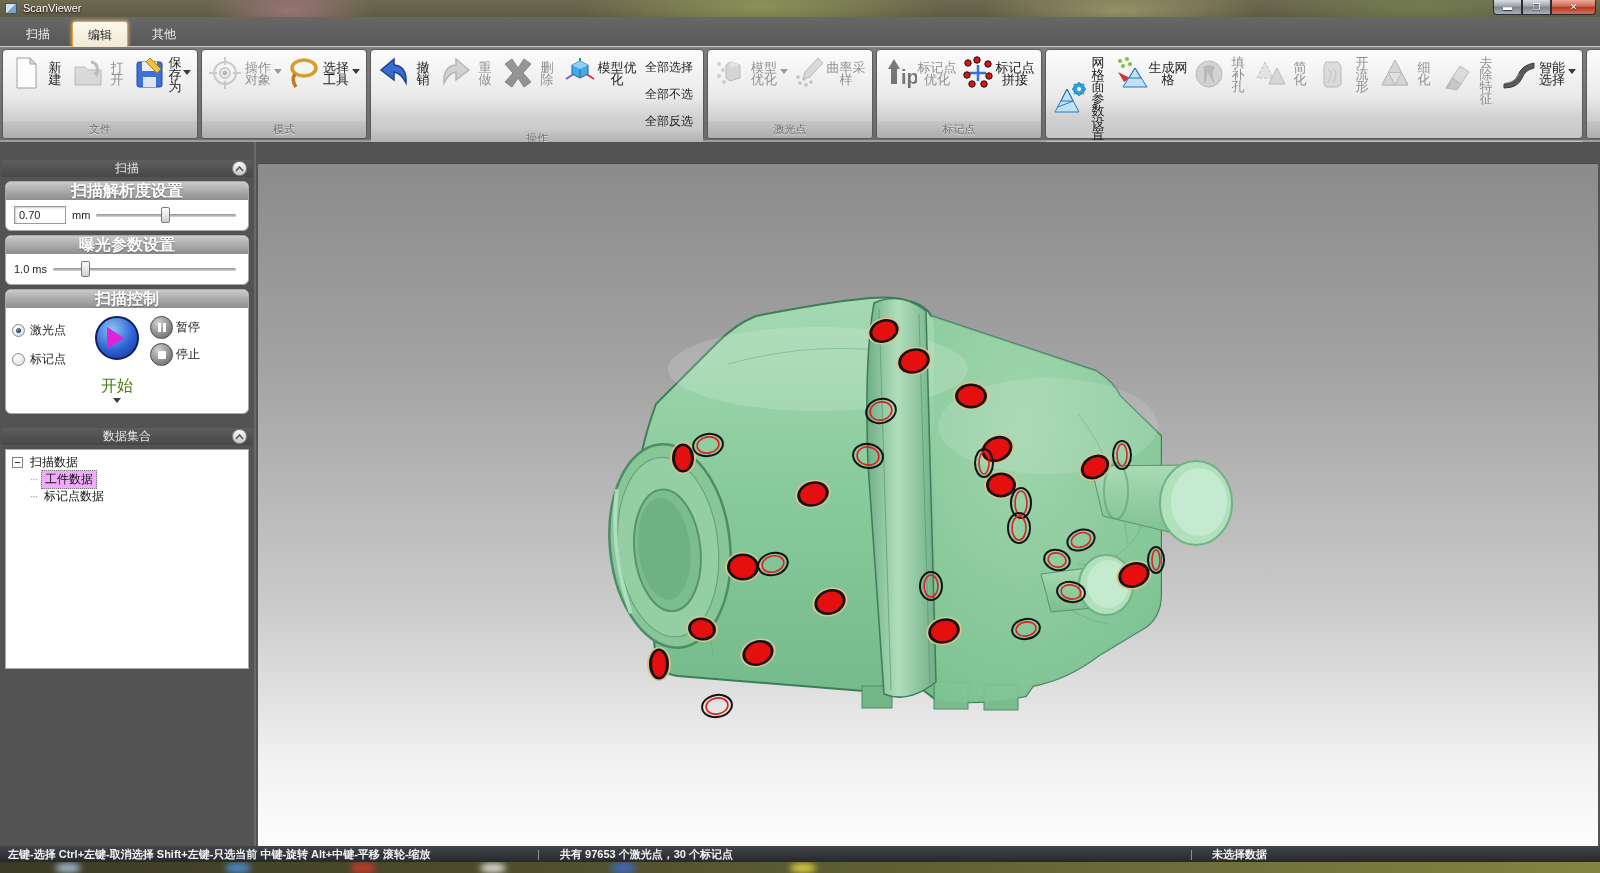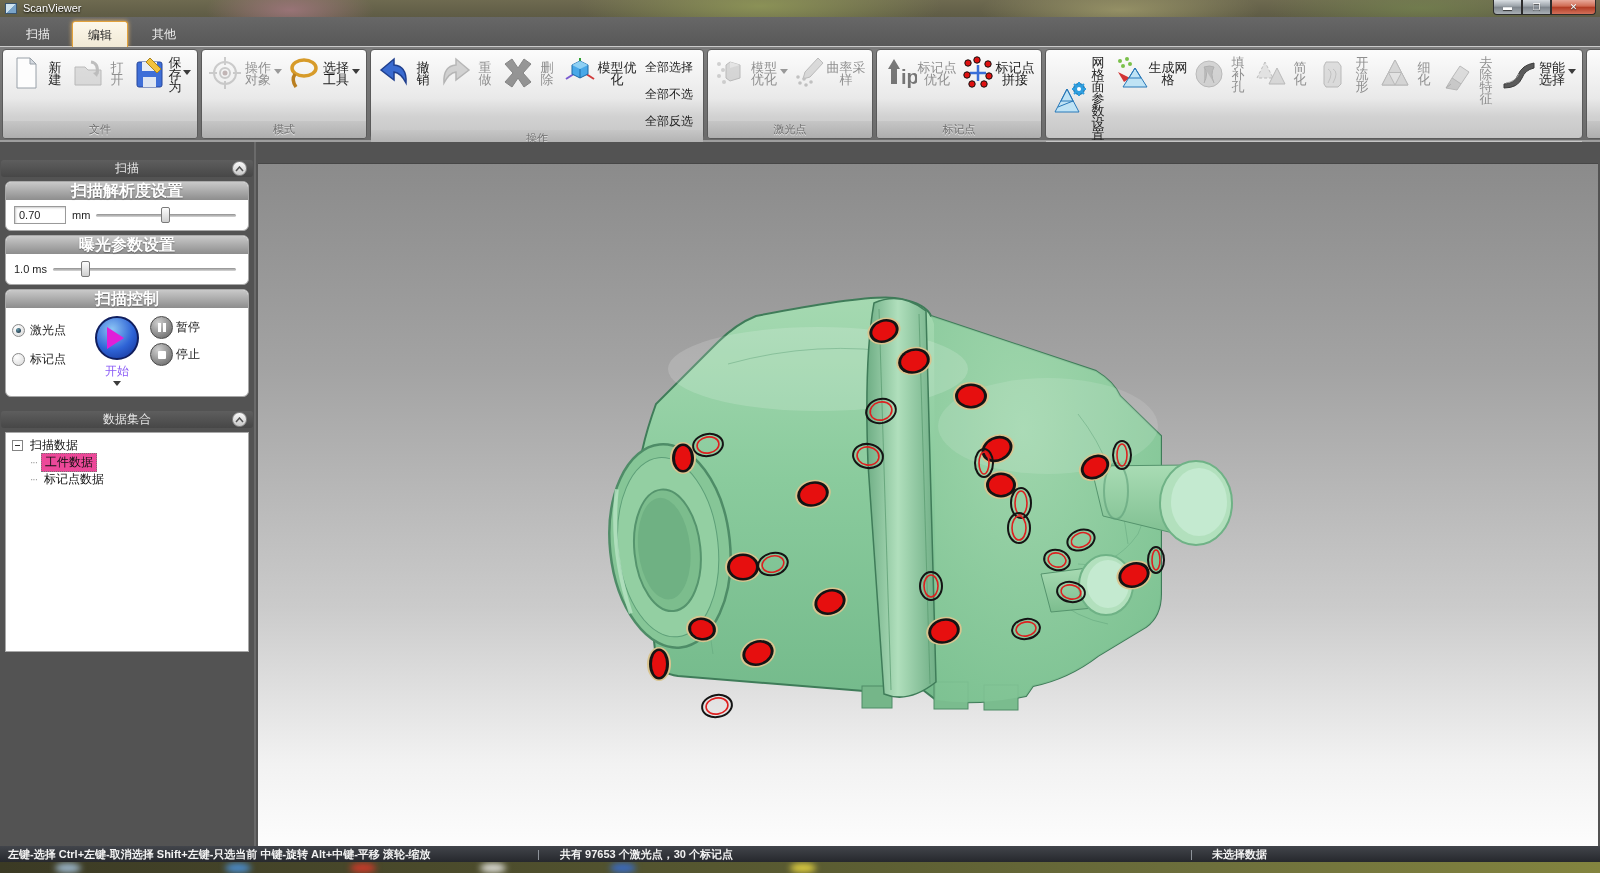--- a/index.html
+++ b/index.html
@@ -84,37 +84,37 @@
   .radio { display:flex; align-items:center; gap:5px; font-size:12px; color:#222; }
   .rdot { width:13px; height:13px; border-radius:50%; border:1px solid #8a8a8a;
     background:radial-gradient(circle at 35% 30%, #fff, #d8d8d8); position:relative; }
   .rdot.on::after { content:""; position:absolute; left:3px; top:3px; width:5px; height:5px; border-radius:50%;
     background:radial-gradient(circle at 35% 30%, #69a, #123); }
   .startcol { width:66px; display:flex; flex-direction:column; align-items:center; }
   .playbtn { width:44px; height:44px; border-radius:50%;
     background:radial-gradient(circle at 38% 28%, #8cc4f4, #2e63d6 55%, #122d8e);
     border:2px solid #101e5e; display:flex; align-items:center; justify-content:center; }
   .playtri { width:0; height:0; border:11px solid transparent; border-left:17px solid #e01fd8; margin-left:8px; }
-  .startlabel { font-size:12px; color:#8b5cf6; margin-top:3px; }
+  .startlabel { font-size:16px; color:#4d7c0f; margin-top:16px; }
   .ministack { display:flex; flex-direction:column; gap:4px; }
   .minibtn { display:flex; align-items:center; gap:3px; font-size:12px; color:#222; }
   .gcirc { width:23px; height:23px; border-radius:50%; border:1px solid #4a4a4a;
     background:radial-gradient(circle at 35% 28%, #cfcfcf, #8a8a8a 60%, #5e5e5e); display:flex; align-items:center; justify-content:center; }
   .pausebars { display:flex; gap:2px; } .pausebars i { width:3px; height:9px; background:#fff; }
   .stopsq { width:8px; height:8px; background:#fff; border-radius:1px; }
 
   
   .treebox { margin:4px 5px; background:#fff; border:1px solid #a8a8a8; height:220px;
     font-size:12px; color:#111; padding:4px 2px; }
   .treerow { display:flex; align-items:center; gap:4px; height:17px; padding-left:4px; }
   .treerow.child { padding-left:22px; }
   .expander { width:11px; height:11px; border:1px solid #848484; background:#fff; position:relative; flex:0 0 auto; }
   .expander::after { content:""; position:absolute; left:2px; top:4px; width:5px; height:1px; background:#333; }
   .tlabel { padding:0 3px; white-space:nowrap; }
-  .tlabel.sel { background:#ec4899; border:1px dotted #777; }
+  .tlabel.sel { background:#f0abfc; border:1px dotted #777; }
   .dots { color:#999; font-size:10px; letter-spacing:-1px; }
 
   
   .viewport { position:absolute; left:258px; top:21px; width:1340px; height:683px;
     background:linear-gradient(#8b8b8b, #a3a3a3 30%, #cbcbcb 65%, #f2f2f2 88%, #fdfdfd);
     border-top:1px solid #474747; }
   .viewport svg { position:absolute; inset:0; }
 
   
   .statusbar { position:absolute; left:0; top:846px; width:1600px; height:16px;

